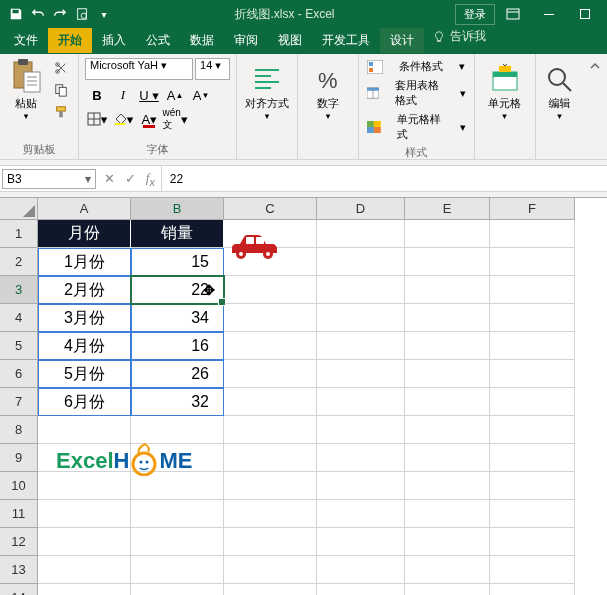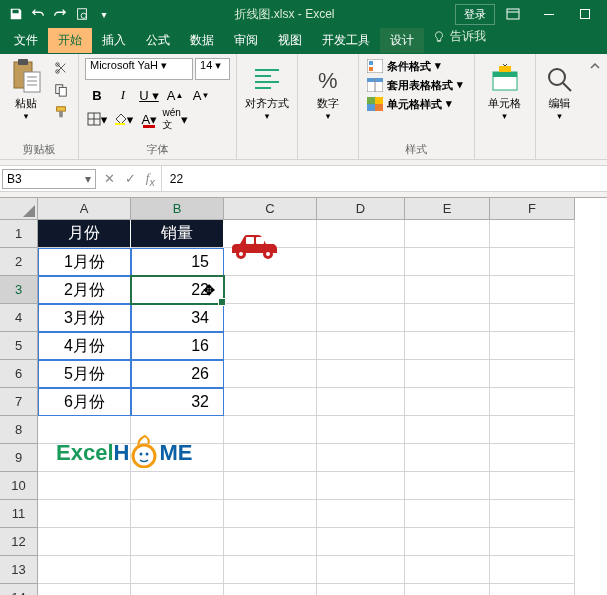--- a/index.html
+++ b/index.html
@@ -10,21 +10,21 @@
 .tb-left { display: flex; align-items: center; gap: 2px; padding-left: 6px; }
 .tb-icon { width: 20px; height: 20px; display: flex; align-items: center; justify-content: center; cursor: pointer; }
 .tb-center { flex: 1; text-align: center; color: #d9ead3; }
 .tb-right { display: flex; align-items: center; padding-right: 4px; }
 .tb-btn { padding: 2px 8px; font-size: 11px; border: 1px solid rgba(255,255,255,0.3); cursor: pointer; }
 .tb-win { width: 36px; height: 28px; display: flex; align-items: center; justify-content: center; cursor: pointer; }
 
 
 .tabs { background: #0c6b3e; height: 26px; display: flex; align-items: flex-start; padding-left: 4px; }
 .tab { padding: 4px 10px; color: #fff; font-size: 12px; cursor: pointer; }
-.tab.active { background: #fdba74; color: #0c6b3e; }
+.tab.active { background: #eab308; color: #0c6b3e; font-weight: bold; }
 .tab.file { color: #fff; }
 .tab.design { background: #217346; color: #fff; }
 .tell-me { display: flex; align-items: center; gap: 4px; margin-left: 8px; color: #d9ead3; font-size: 12px; cursor: pointer; }
 
 
 .ribbon { background: #f3f2f1; height: 106px; border-bottom: 1px solid #d4d4d4; display: flex; }
 .group { border-right: 1px solid #d4d4d4; padding: 4px 6px 2px; display: flex; flex-direction: column; }
 .group-body { flex: 1; display: flex; gap: 4px; }
 .group-label { text-align: center; font-size: 11px; color: #666; padding-top: 2px; position: relative; }
 
@@ -39,21 +39,21 @@
 .font-name { width: 112px; }
 .font-size { width: 36px; }
 .font-row2 { display: flex; gap: 2px; }
 .fbtn { width: 24px; height: 22px; display: flex; align-items: center; justify-content: center; cursor: pointer; border: 1px solid transparent; font-size: 13px; }
 
 .vert-btn { display: flex; flex-direction: column; align-items: center; width: 48px; cursor: pointer; padding-top: 6px; }
 .vert-btn-icon { width: 32px; height: 32px; }
 .vert-btn-label { font-size: 11px; }
 
 .styles-list { display: flex; flex-direction: column; gap: 2px; font-size: 11px; }
-.style-item { display: flex; gap: 4px; cursor: pointer; padding: 1px 2px; font-weight: bold; }
+.style-item { display: flex; align-items: center; gap: 16px; cursor: pointer; padding: 1px 2px; }
 .style-icon { width: 16px; height: 14px; }
 
 .collapse-btn { width: 24px; cursor: pointer; display: flex; align-items: flex-start; justify-content: center; padding-top: 6px; }
 
 
 .fx-area { height: 26px; border-bottom: 1px solid #d4d4d4; display: flex; align-items: center; background: #fff; }
 .name-box { width: 94px; border: 1px solid #ababab; margin: 0 2px; height: 20px; font-size: 12px; padding: 0 4px; display: flex; align-items: center; justify-content: space-between; }
 .name-box-dd { color: #666; cursor: pointer; }
 .fx-btns { display: flex; border-right: 1px solid #d4d4d4; height: 100%; align-items: center; padding: 0 6px; gap: 10px; color: #888; }
 .fx-btn { cursor: pointer; font-size: 13px; }
@@ -455,21 +455,21 @@
 <svg class="car" style="left:226px;top:30px" viewBox="0 0 54 32">
   <path fill="#c62020" d="M6 20c0-3 2-4 4-4h4l4-7c1-2 3-2 4-2h10c2 0 3 1 4 2l4 7h6c3 0 5 2 5 5v4H6v-5z"></path>
   <rect x="20" y="9" width="8" height="7" rx="1" fill="#fff"></rect>
   <rect x="30" y="9" width="8" height="7" rx="1" fill="#fff"></rect>
   <circle cx="15" cy="26" r="5" fill="#c62020"></circle>
       <circle cx="15" cy="26" r="2" fill="#fff"></circle>
   <circle cx="42" cy="26" r="5" fill="#c62020"></circle>
       <circle cx="42" cy="26" r="2" fill="#fff"></circle>
 </svg>
 
-<div class="logo" style="left:56px;top:236px">
+<div class="logo" style="left:56px;top:244px">
   <span class="logo-e1">E</span><span class="logo-xcel">xcel</span><span class="logo-h">H</span><span class="logo-o"><svg width="30" height="34" viewBox="0 0 30 34" style="vertical-align:-8px">
           <circle cx="15" cy="22" r="11" fill="none" stroke="#f39c12" stroke-width="3"></circle>
           <path d="M10 14c-2-6 2-10 6-12 3 2 5 5 3 8" fill="none" stroke="#f39c12" stroke-width="2"></path>
           <circle cx="12" cy="20" r="1.5" fill="#0b5fa5"></circle>
           <circle cx="18" cy="20" r="1.5" fill="#0b5fa5"></circle>
           <path d="M11 26c2 2 6 2 8 0" fill="none" stroke="#0b5fa5" stroke-width="1.5"></path>
         </svg></span><span class="logo-me">ME</span>
 </div>
 </div>
 

